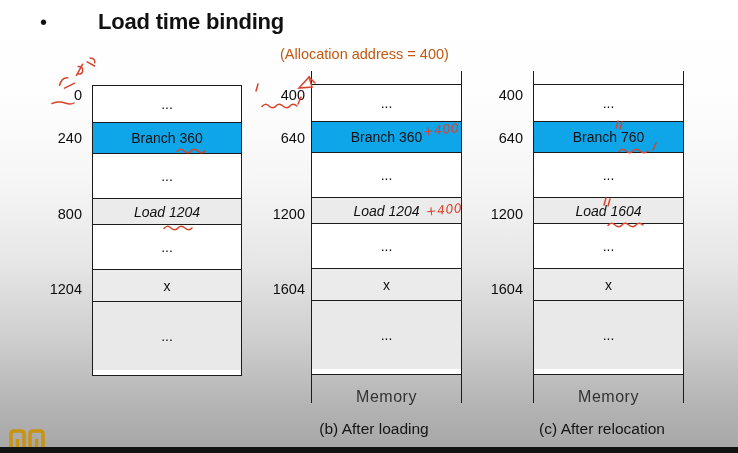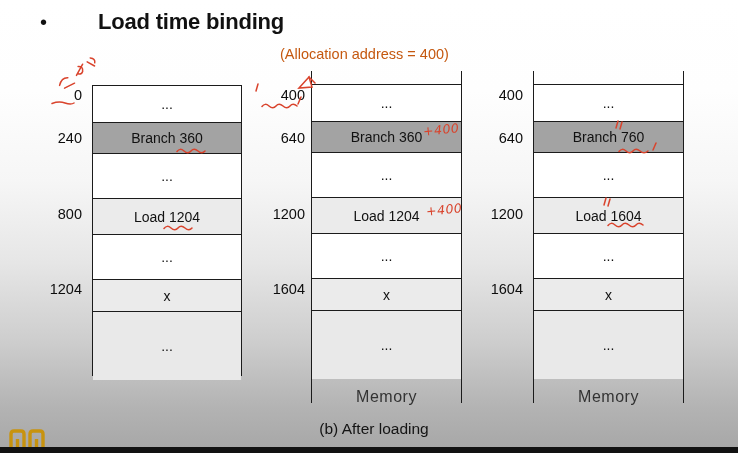--- a/index.html
+++ b/index.html
@@ -12,23 +12,23 @@
   .bullet{font-size:20px;line-height:1;color:#111;}
   .title-text{font-size:22px;font-weight:bold;letter-spacing:-0.2px;margin-left:40px;}
   .alloc{position:absolute;left:280px;top:46px;width:240px;font-size:14.5px;color:#C5580F;}
 
   
   .rows > div{
     box-sizing:border-box;display:flex;align-items:center;justify-content:center;
     font-size:14px;border-bottom:1.4px solid #1b1b1b;background:#fff;
   }
   .rows > div:nth-child(1){height:37px;}
-  .rows > div:nth-child(2){height:31px;background:#a3a3a3;}
+  .rows > div:nth-child(2){height:31px;background:#0ea5e9;}
   .rows > div:nth-child(3){height:45px;}
-  .rows > div:nth-child(4){height:36px;background:#ebebeb;}
+  .rows > div:nth-child(4){height:26px;background:#ebebeb;font-style:italic;}
   .rows > div:nth-child(5){height:45px;}
   .rows > div:nth-child(6){height:32px;background:#ebebeb;}
   .rows > div:nth-child(7){height:68px;background:#e9e9e9;border-bottom:none;}
   .tbl{
     position:absolute;left:92px;top:85px;width:150px;height:291px;
     box-sizing:border-box;border:1.5px solid #1b1b1b;background:#fff;
   }
   .wrap{
     position:absolute;top:71px;width:151px;height:332px;box-sizing:border-box;
     border-left:1.5px solid #1b1b1b;border-right:1.5px solid #1b1b1b;
@@ -110,20 +110,21 @@
       <div>...</div>
       <div>Branch 760</div>
       <div>...</div>
       <div>Load 1604</div>
       <div>...</div>
       <div>x</div>
       <div>...</div>
     </div>
     <div class="memlabel">Memory</div>
   </div>
+  <div class="caption" style="left:507px;">(c) After relocation</div>
 
   <svg class="mark" style="left:52px;top:58px;transform:rotate(-16deg);" width="58" height="30" viewBox="0 0 58 30">
     <path d="M5 21 Q9 14 15 16"></path>
       <path d="M9 25 L20 23"></path>
     <path d="M24 16 L33 7"></path>
       <path d="M28 8 Q33 9 31 14 Q29 17 26 15"></path>
     <path d="M38 6 L44 12"></path>
       <path d="M42 3 Q47 5 45 9"></path>
   </svg>
 

